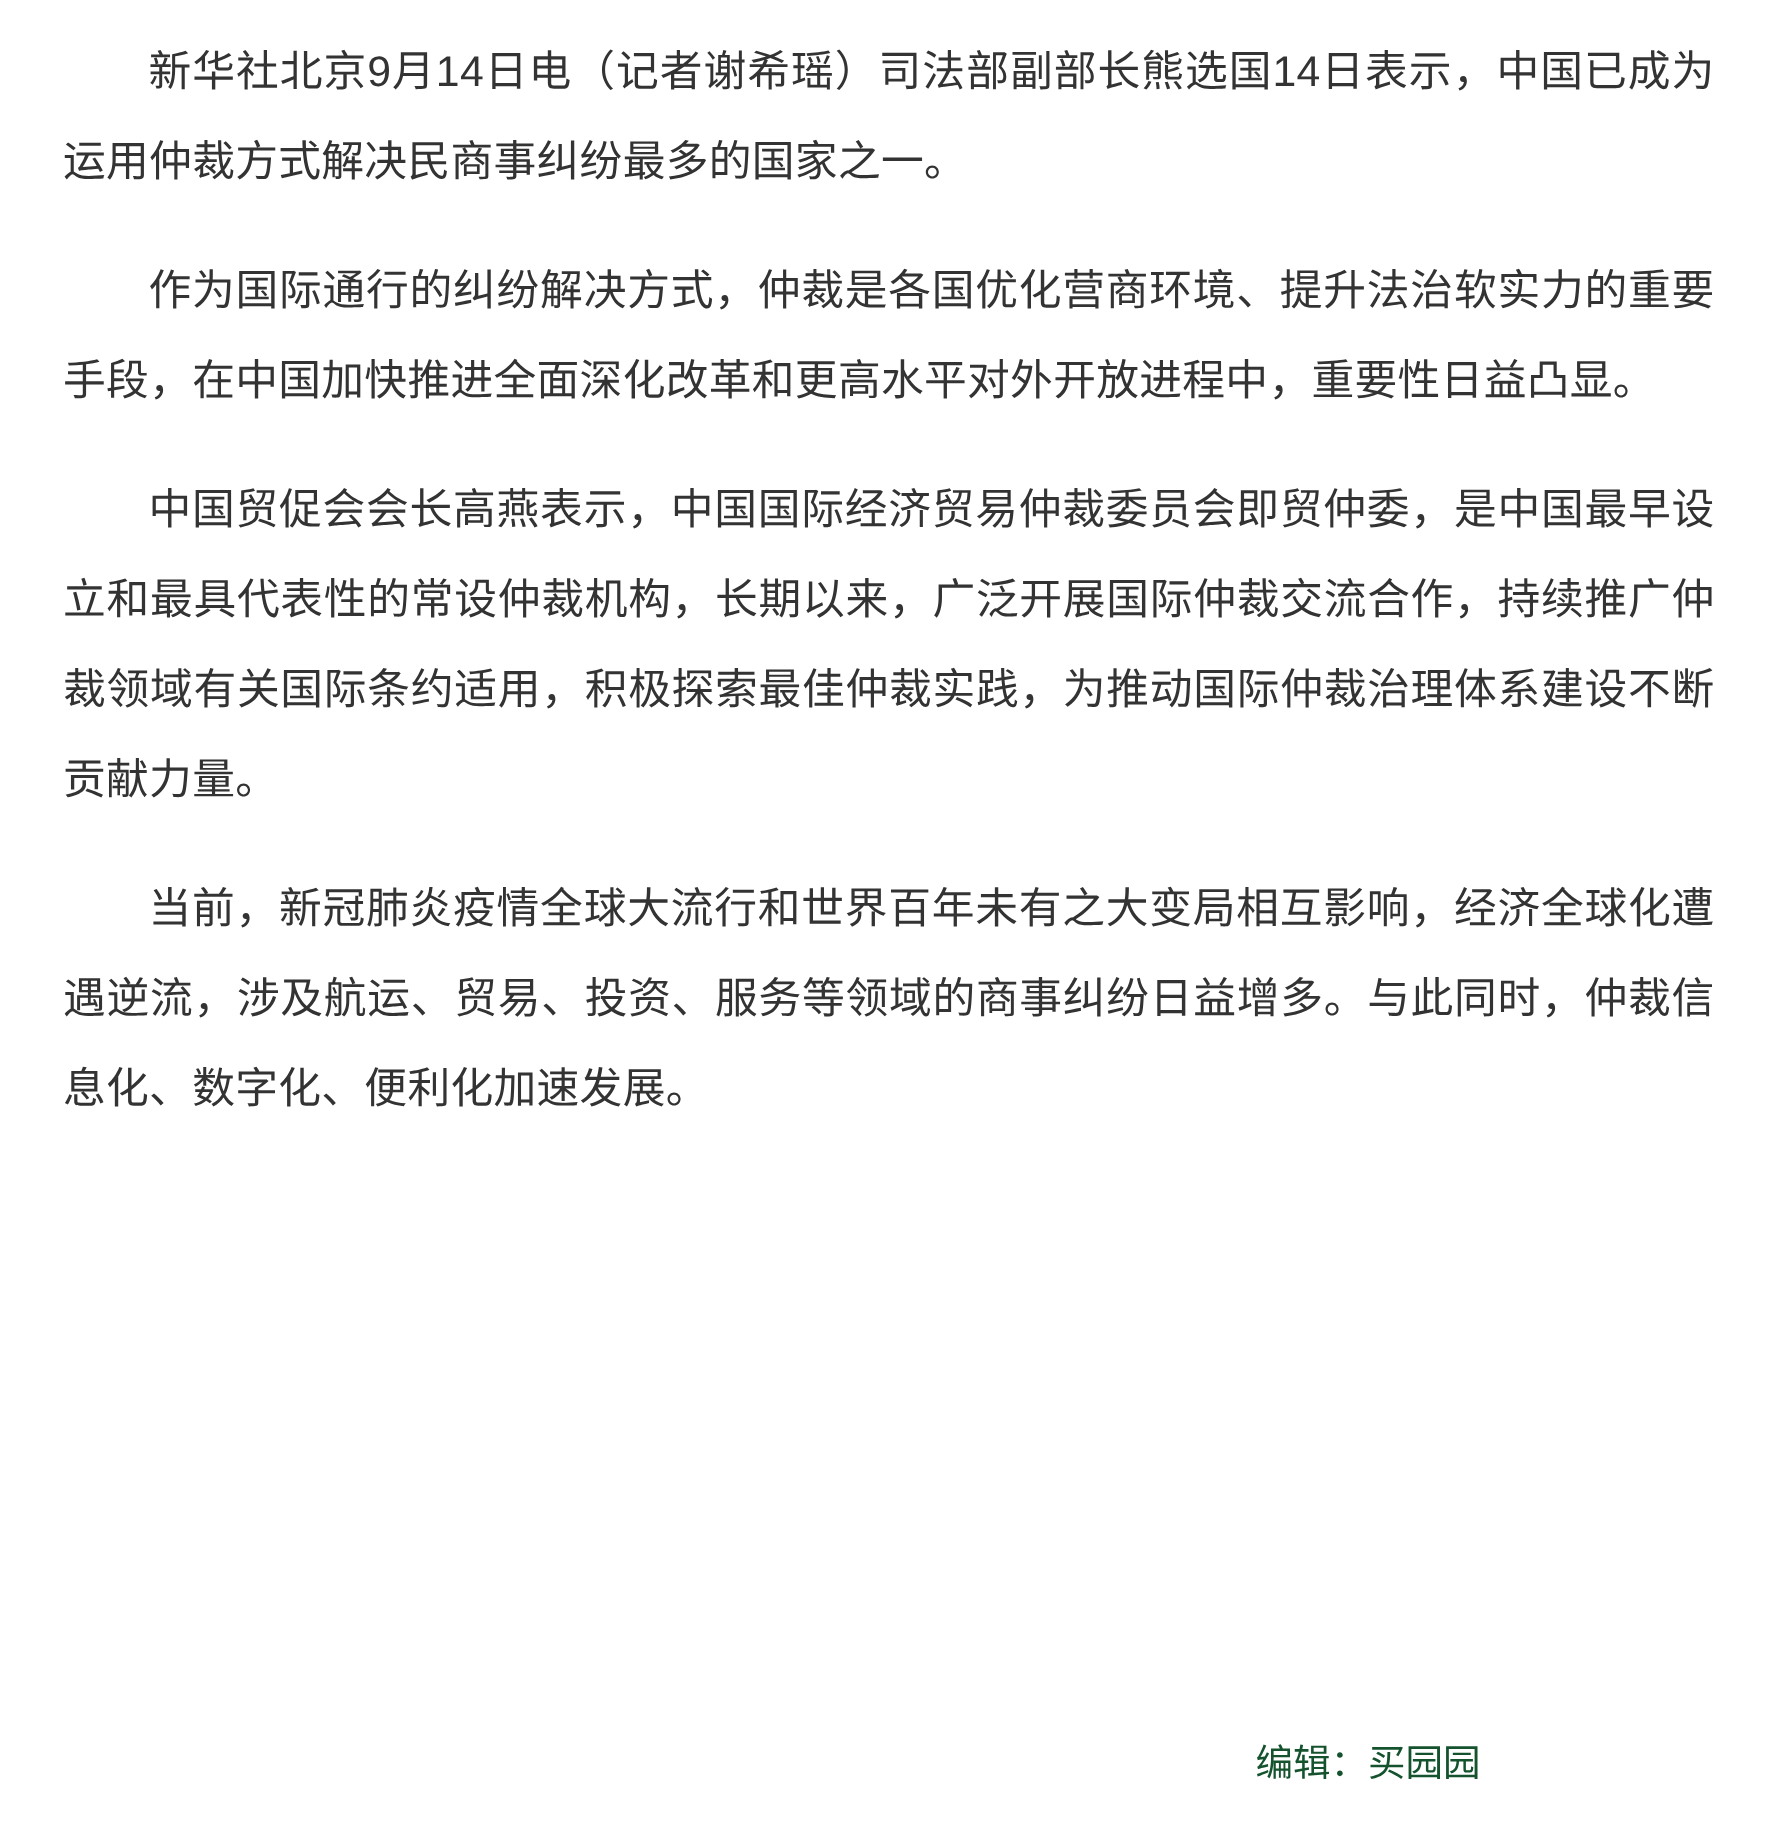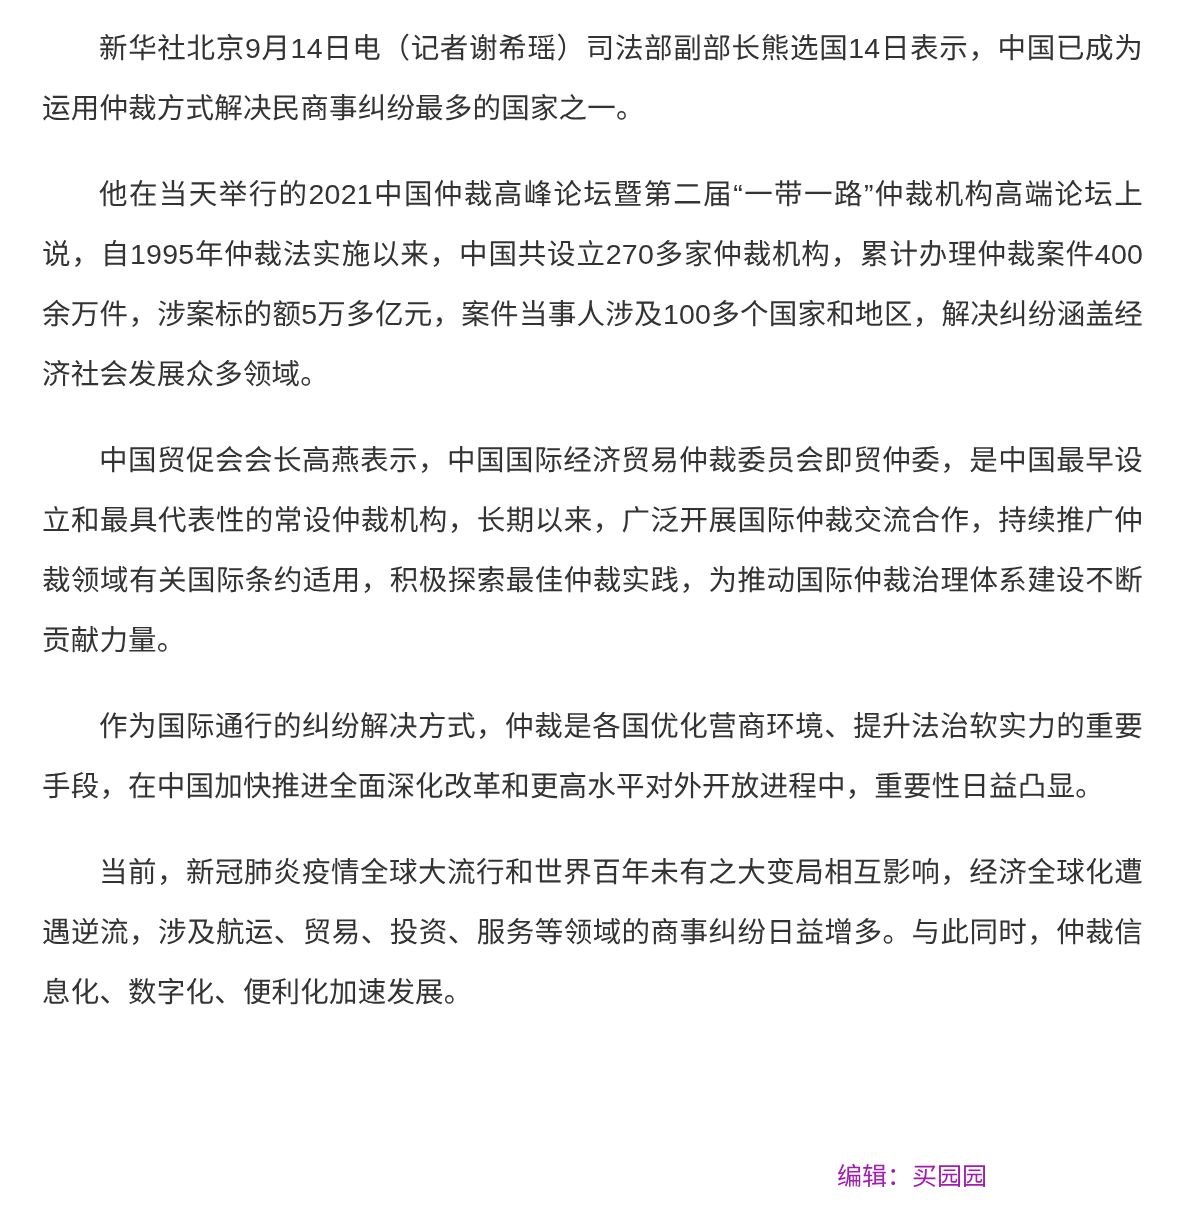--- a/index.html
+++ b/index.html
@@ -39,39 +39,38 @@
   }
   .article-paragraph:last-of-type {
     margin-bottom: 0;
   }
   .editor-line {
     position: absolute;
     right: 42px;
     bottom: 22px;
     font-size: 25px;
     line-height: 40px;
-    color: #a21caf;
+    color: #14532d;
     text-align: center;
     white-space: nowrap;
   }
 </style>
 </head>
 <body>
 
 <div id="article-page">
 
   <div class="article-body">
 
     <p class="article-paragraph">新华社北京9月14日电（记者谢希瑶）司法部副部长熊选国14日表示，中国已成为运用仲裁方式解决民商事纠纷最多的国家之一。</p>
 
-    <p class="article-paragraph">他在当天举行的2021中国仲裁高峰论坛暨第二届“一带一路”仲裁机构高端论坛上说，自1995年仲裁法实施以来，中国共设立270多家仲裁机构，累计办理仲裁案件400余万件，涉案标的额5万多亿元，案件当事人涉及100多个国家和地区，解决纠纷涵盖经济社会发展众多领域。</p>
+
+    <p class="article-paragraph">作为国际通行的纠纷解决方式，仲裁是各国优化营商环境、提升法治软实力的重要手段，在中国加快推进全面深化改革和更高水平对外开放进程中，重要性日益凸显。</p>
 
     <p class="article-paragraph">中国贸促会会长高燕表示，中国国际经济贸易仲裁委员会即贸仲委，是中国最早设立和最具代表性的常设仲裁机构，长期以来，广泛开展国际仲裁交流合作，持续推广仲裁领域有关国际条约适用，积极探索最佳仲裁实践，为推动国际仲裁治理体系建设不断贡献力量。</p>
-
-    <p class="article-paragraph">作为国际通行的纠纷解决方式，仲裁是各国优化营商环境、提升法治软实力的重要手段，在中国加快推进全面深化改革和更高水平对外开放进程中，重要性日益凸显。</p>
 
 
     <p class="article-paragraph">当前，新冠肺炎疫情全球大流行和世界百年未有之大变局相互影响，经济全球化遭遇逆流，涉及航运、贸易、投资、服务等领域的商事纠纷日益增多。与此同时，仲裁信息化、数字化、便利化加速发展。</p>
 
   </div>
 
   <div class="editor-line">编辑：买园园</div>
 
 </div>
 

